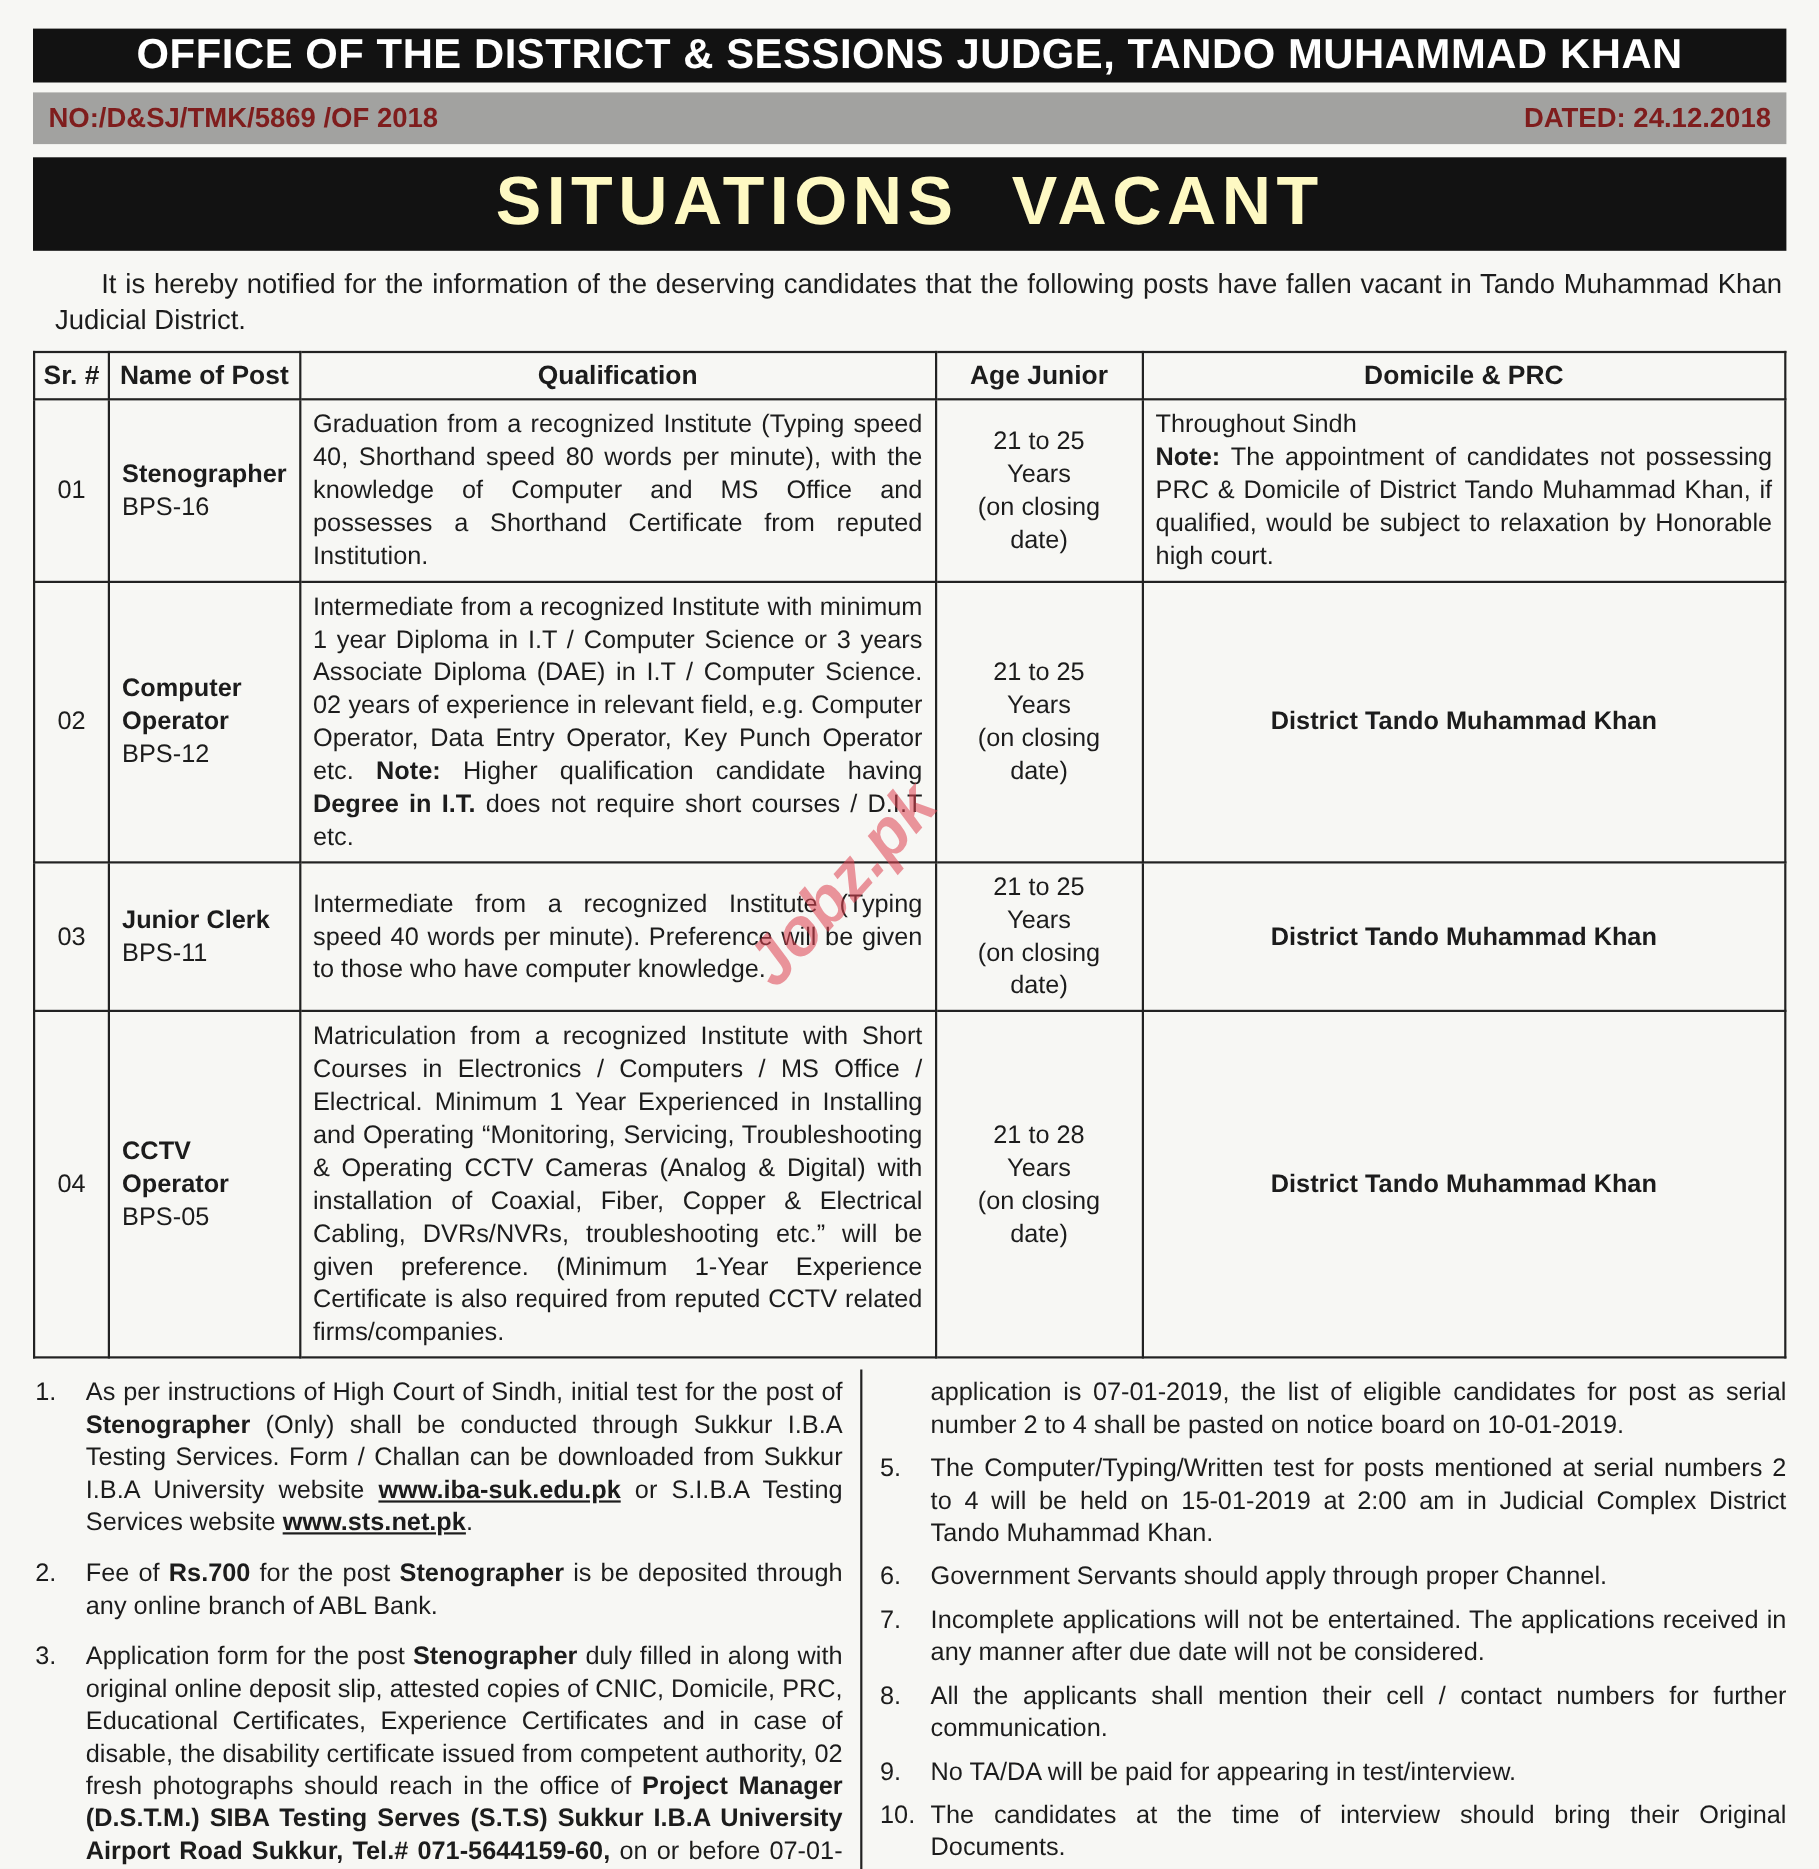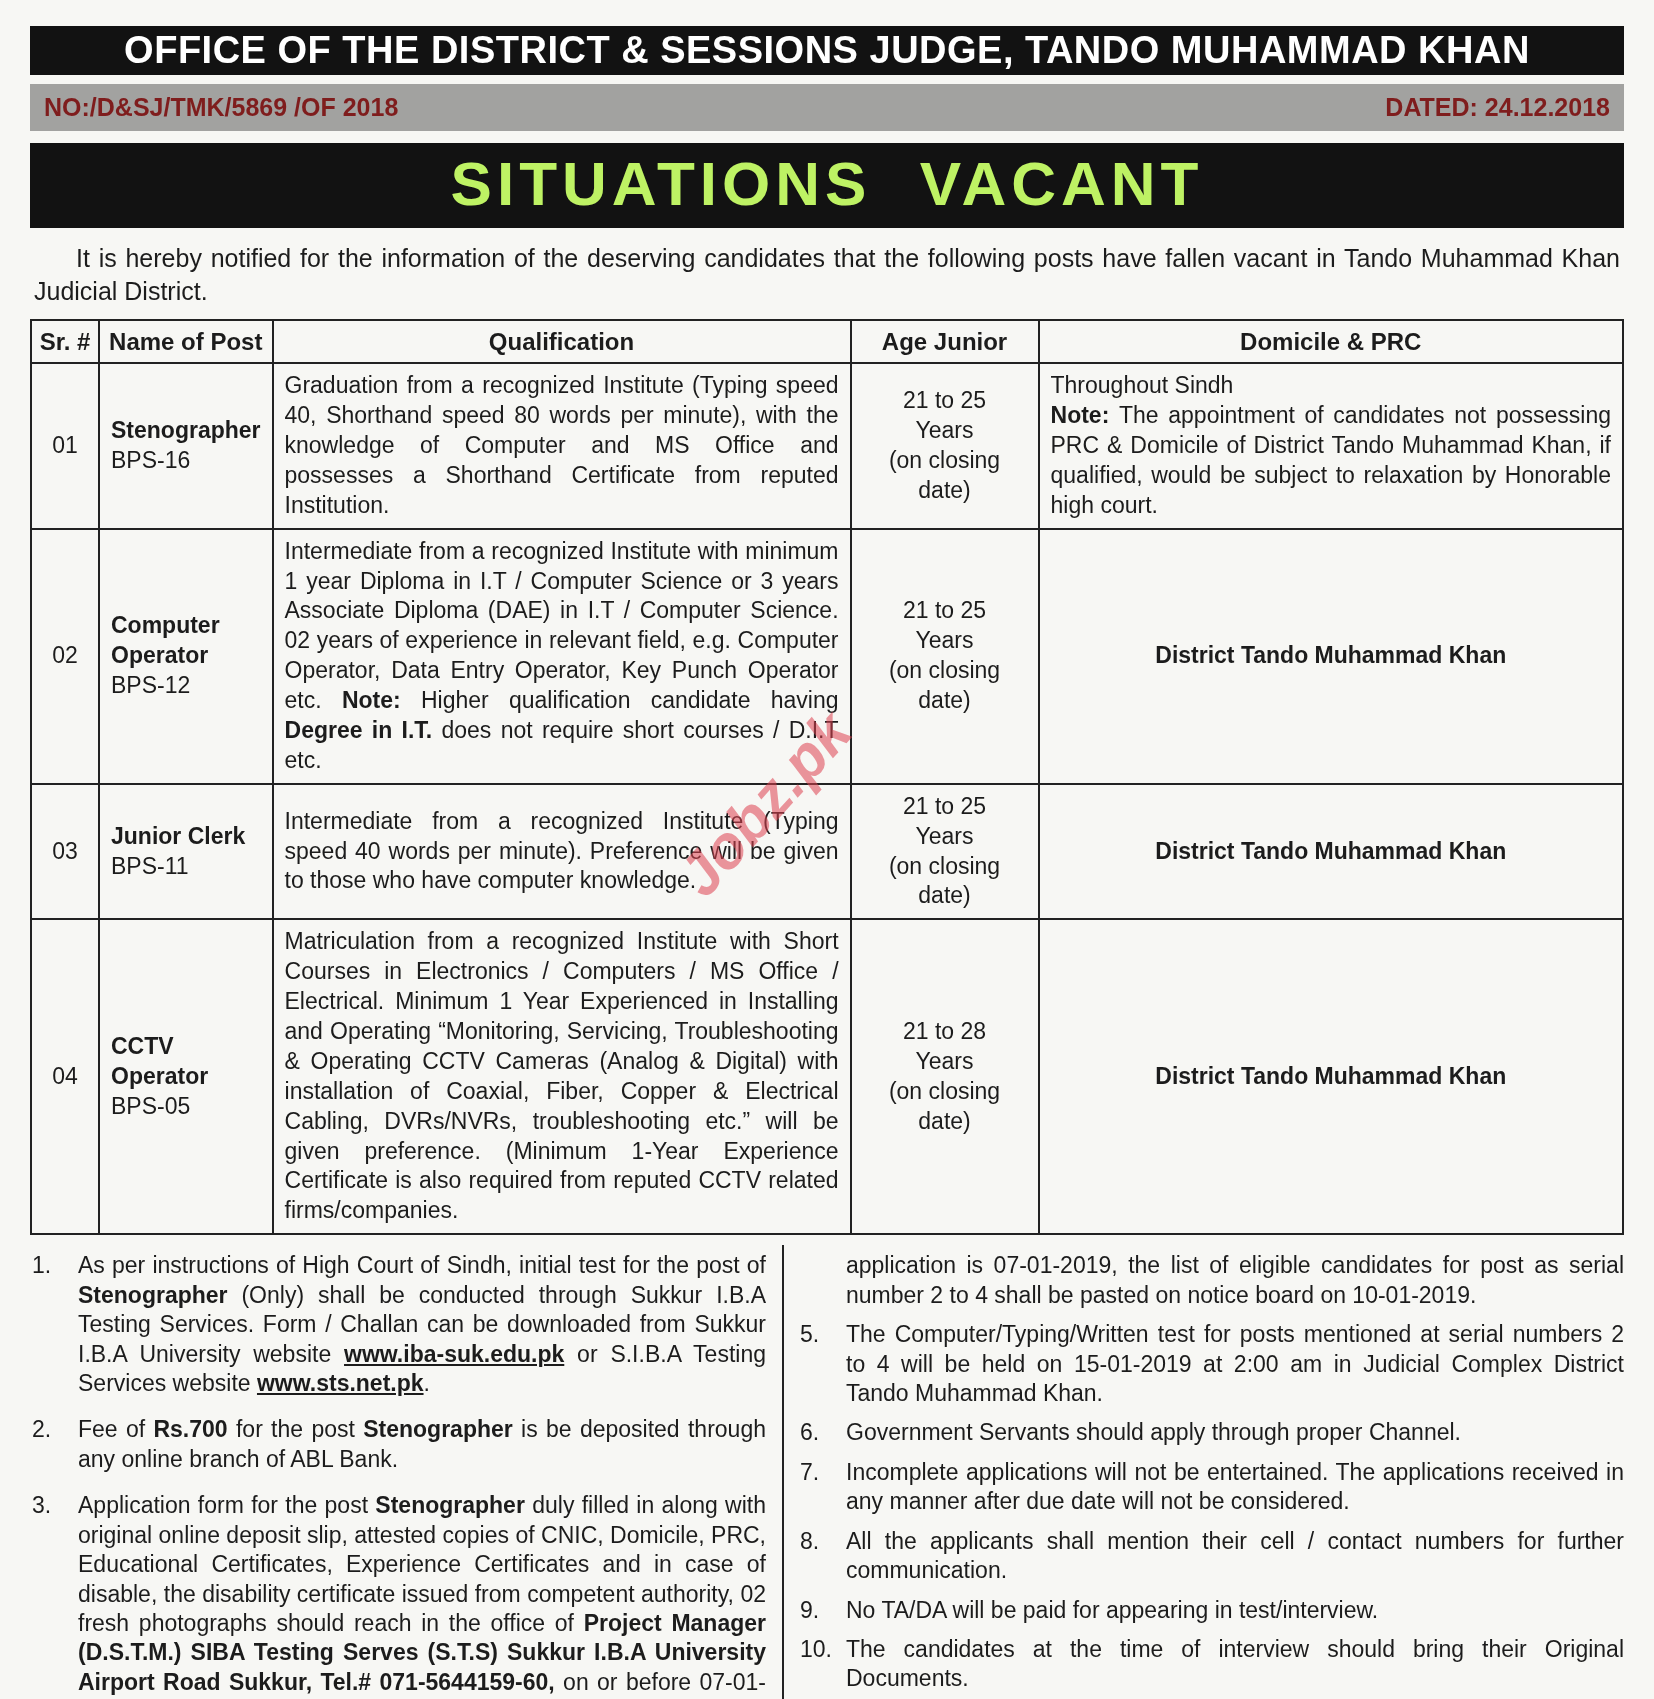--- a/index.html
+++ b/index.html
@@ -25,29 +25,29 @@
   }
   .ref-bar {
     margin-top: 9px;
     background: #a2a2a0; color: #7f1d1d;
     display: flex; justify-content: space-between; align-items: center;
     font-weight: bold; font-size: 25px;
     padding: 9px 14px;
   }
   .banner {
     margin-top: 12px;
-    background: #121212; color: #bef264;
+    background: #121212; color: #fef9c3;
     text-align: center;
     font-weight: bold; font-size: 62px;
     letter-spacing: 5px; word-spacing: 26px;
     padding: 5px 0 9px 0;
   }
   .intro {
     font-size: 25px; line-height: 1.3;
-    margin: 14px 4px 12px 4px;
+    margin: 14px 4px 12px 20px;
     text-align: justify; text-indent: 42px;
   }
   table.vacancy {
     width: 100%; border-collapse: collapse;
     border: 2px solid #222;
   }
   table.vacancy th, table.vacancy td {
     border: 2px solid #222;
     font-size: 23px; line-height: 1.3;
     padding: 7px 11px;

